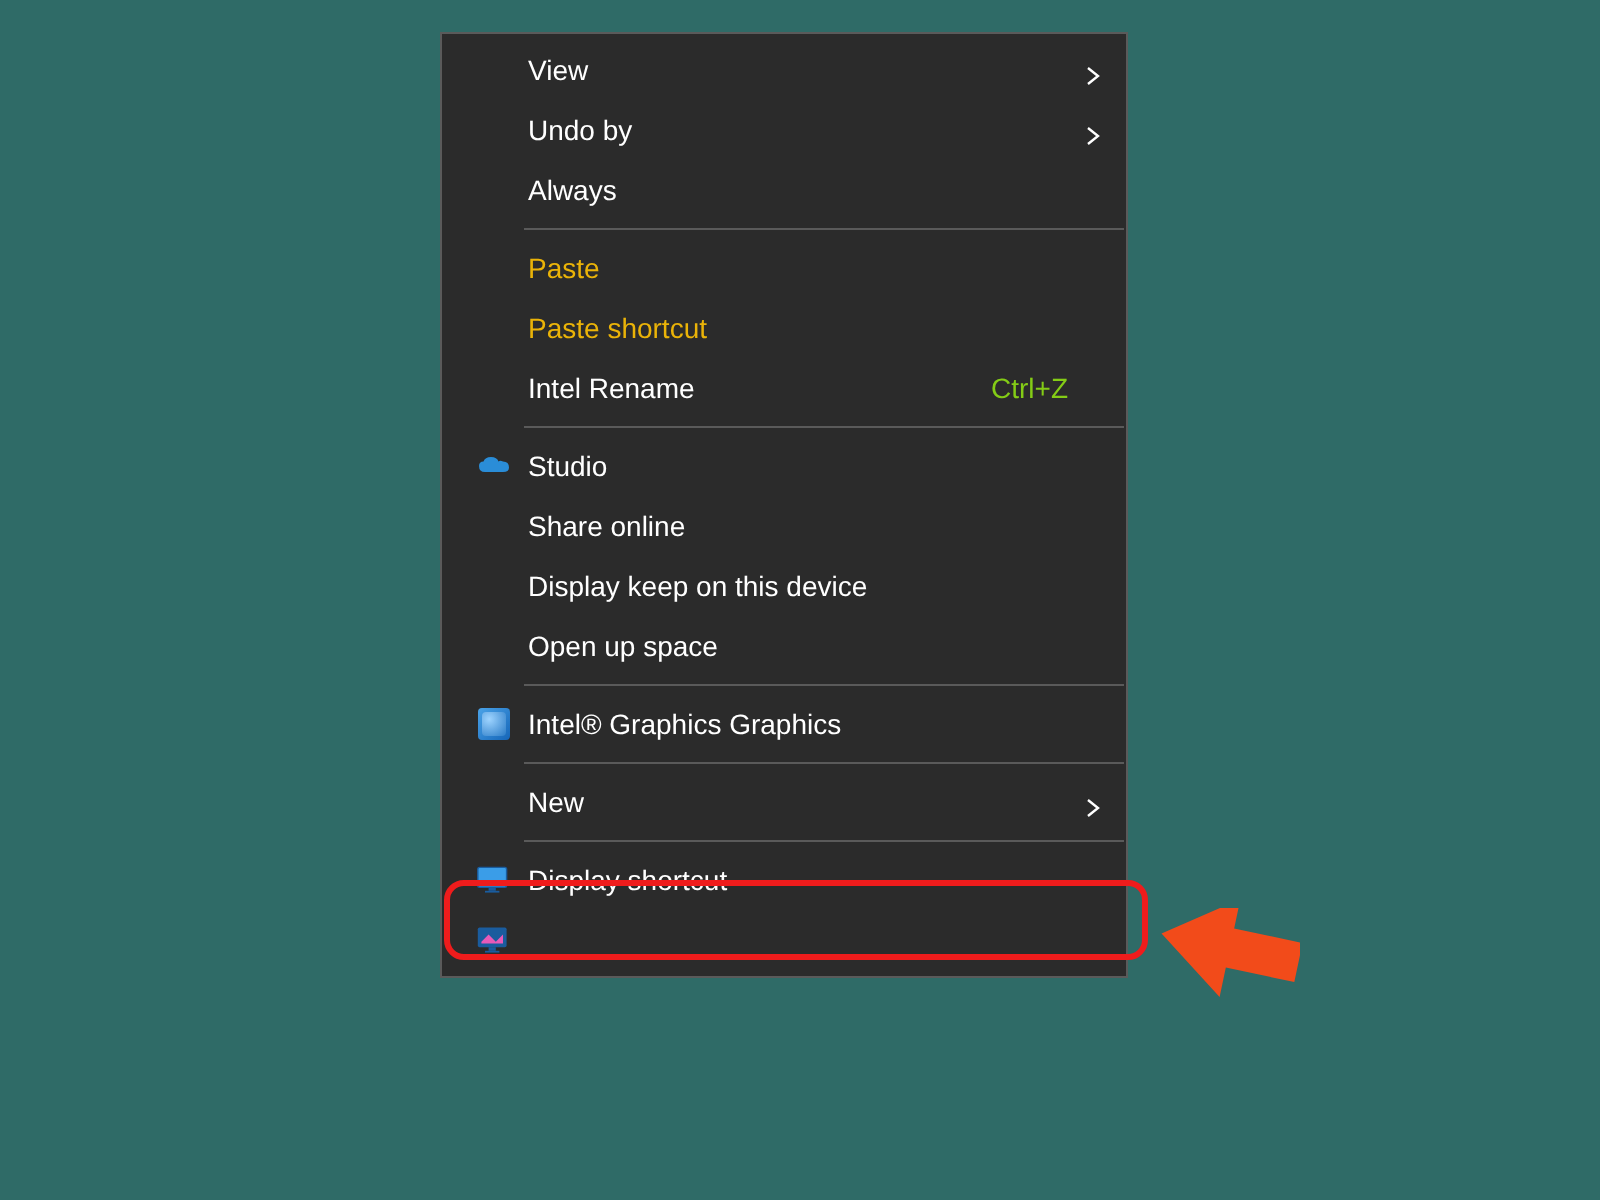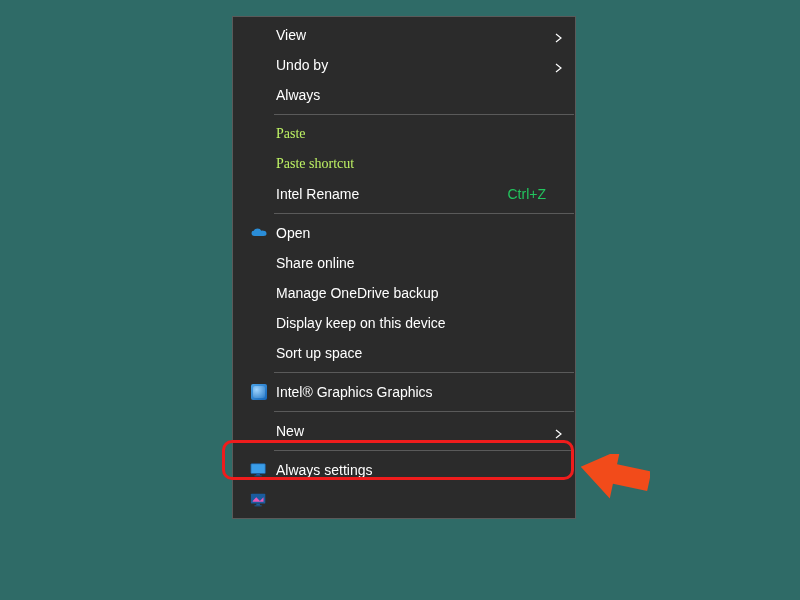--- a/index.html
+++ b/index.html
@@ -13,61 +13,60 @@
       height: 600px;
       background: #2f6b67;
       font-family: 'Segoe UI', Tahoma, sans-serif;
       font-size: 14px;
       overflow: hidden;
       position: relative;
     }
 
     .context-menu {
       position: absolute;
-      left: 232px;
+      left: 220px;
       top: 16px;
       width: 344px;
       background: #2b2b2b;
       border: 1px solid #5a5a5a;
       padding: 3px 1px;
       color: #ffffff;
     }
 
     .menu-item {
       display: flex;
       align-items: center;
       height: 30px;
       padding: 0 10px 0 10px;
       cursor: default;
       position: relative;
     }
 
     .menu-item.disabled {
-      color: #bef264;
-      font-family: Liberation Serif, serif;
+      color: #eab308;
     }
 
     .icon-slot {
       width: 30px;
       height: 20px;
       display: flex;
       align-items: center;
       justify-content: center;
       flex-shrink: 0;
     }
 
     .label {
       flex: 1;
       padding-left: 2px;
       white-space: nowrap;
     }
 
     .shortcut {
       padding-right: 18px;
-      color: #22c55e;
+      color: #84cc16;
     }
 
     .chevron {
       position: absolute;
       right: 10px;
       width: 10px;
       height: 10px;
     }
 
     .chevron svg {
@@ -156,41 +155,37 @@
 
 
   <div class="separator"></div>
 
   <div class="menu-item">
     <span class="icon-slot onedrive-icon">
       <svg viewBox="0 0 24 16">
           <path d="M6 12 Q2 12 2 8 Q2 5 5 5 Q6 2 10 2 Q14 2 15 5 Q16 4 18 5 Q22 5 22 9 Q22 12 18 12 Z" fill="#2a8dd8"></path>
         </svg>
     </span>
-    <span class="label">Open</span>
+    <span class="label">Studio</span>
   </div>
 
   <div class="menu-item">
     <span class="icon-slot"></span>
     <span class="label">Share online</span>
   </div>
 
-  <div class="menu-item">
-    <span class="icon-slot"></span>
-    <span class="label">Manage OneDrive backup</span>
-  </div>
 
   <div class="menu-item">
     <span class="icon-slot"></span>
     <span class="label">Display keep on this device</span>
   </div>
 
   <div class="menu-item">
     <span class="icon-slot"></span>
-    <span class="label">Sort up space</span>
+    <span class="label">Open up space</span>
   </div>
 
   <div class="separator"></div>
 
   <div class="menu-item">
     <span class="icon-slot">
       <span class="intel-icon"></span>
     </span>
     <span class="label">Intel® Graphics Graphics</span>
   </div>
@@ -210,21 +205,21 @@
   <div class="separator"></div>
 
   <div class="menu-item">
     <span class="icon-slot display-icon">
       <svg viewBox="0 0 20 16">
           <rect x="1" y="1" width="16" height="11" rx="1" fill="#3a9de8" stroke="#1a5c9e" stroke-width="0.8"></rect>
           <rect x="7" y="12" width="4" height="2" fill="#1a5c9e"></rect>
           <rect x="5" y="14" width="8" height="1" fill="#1a5c9e"></rect>
         </svg>
     </span>
-    <span class="label">Always settings</span>
+    <span class="label">Display shortcut</span>
   </div>
 
   <div class="menu-item">
     <span class="icon-slot personalize-icon">
       <svg viewBox="0 0 20 16">
           <rect x="1" y="1" width="16" height="11" rx="1" fill="#1a5c9e"></rect>
           <path d="M3 9 L7 5 L11 9 L15 5 L15 10 L3 10 Z" fill="#e85ab8"></path>
           <rect x="7" y="12" width="4" height="2" fill="#1a5c9e"></rect>
           <rect x="5" y="14" width="8" height="1" fill="#1a5c9e"></rect>
         </svg>

